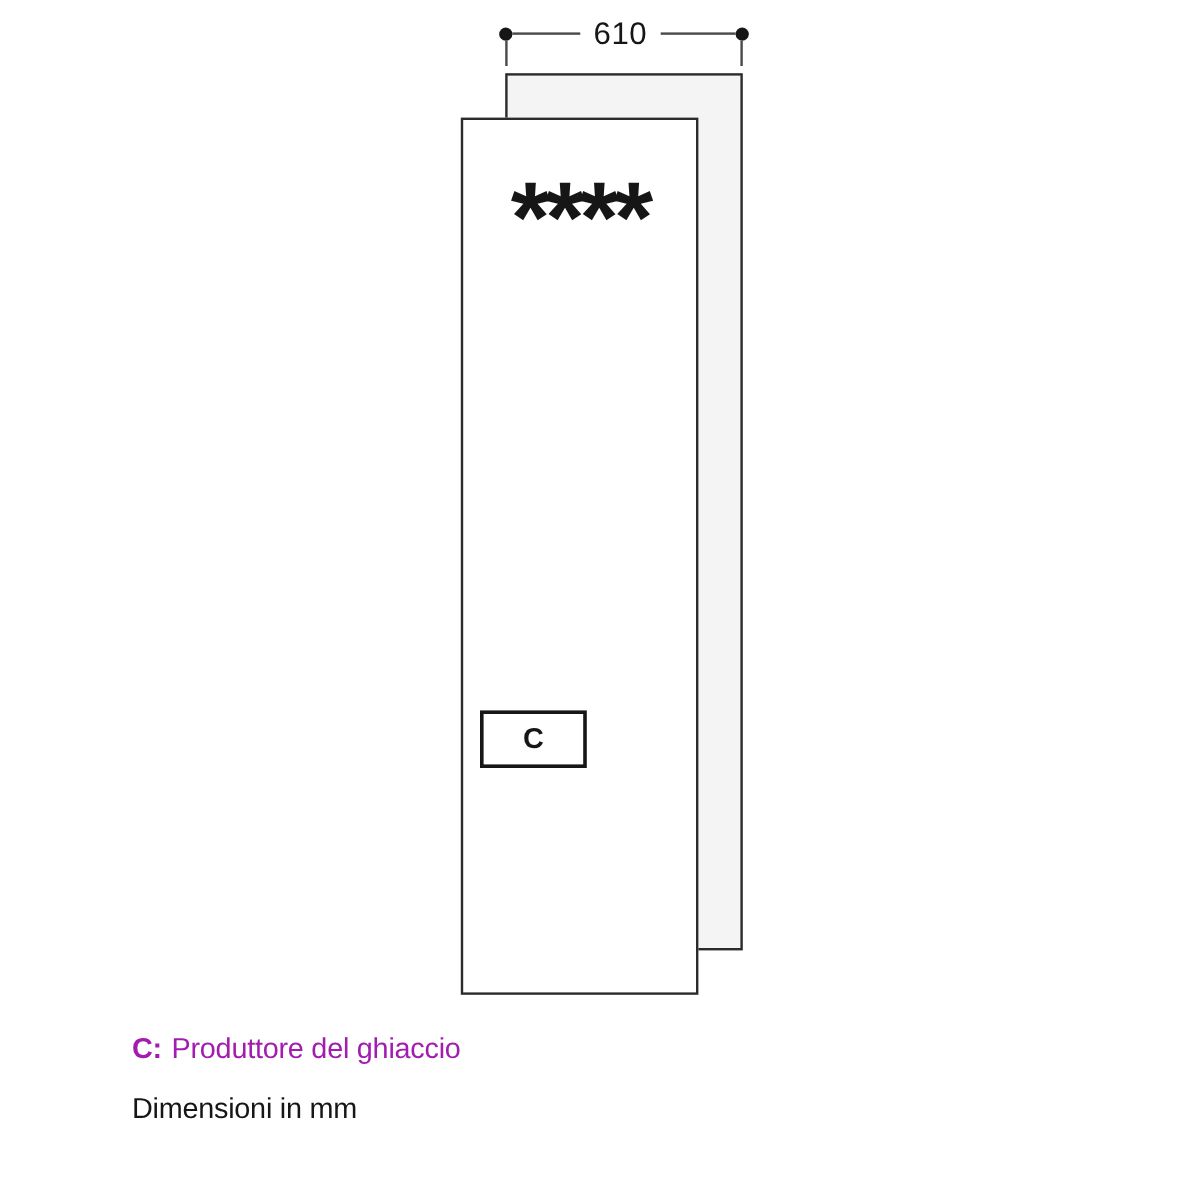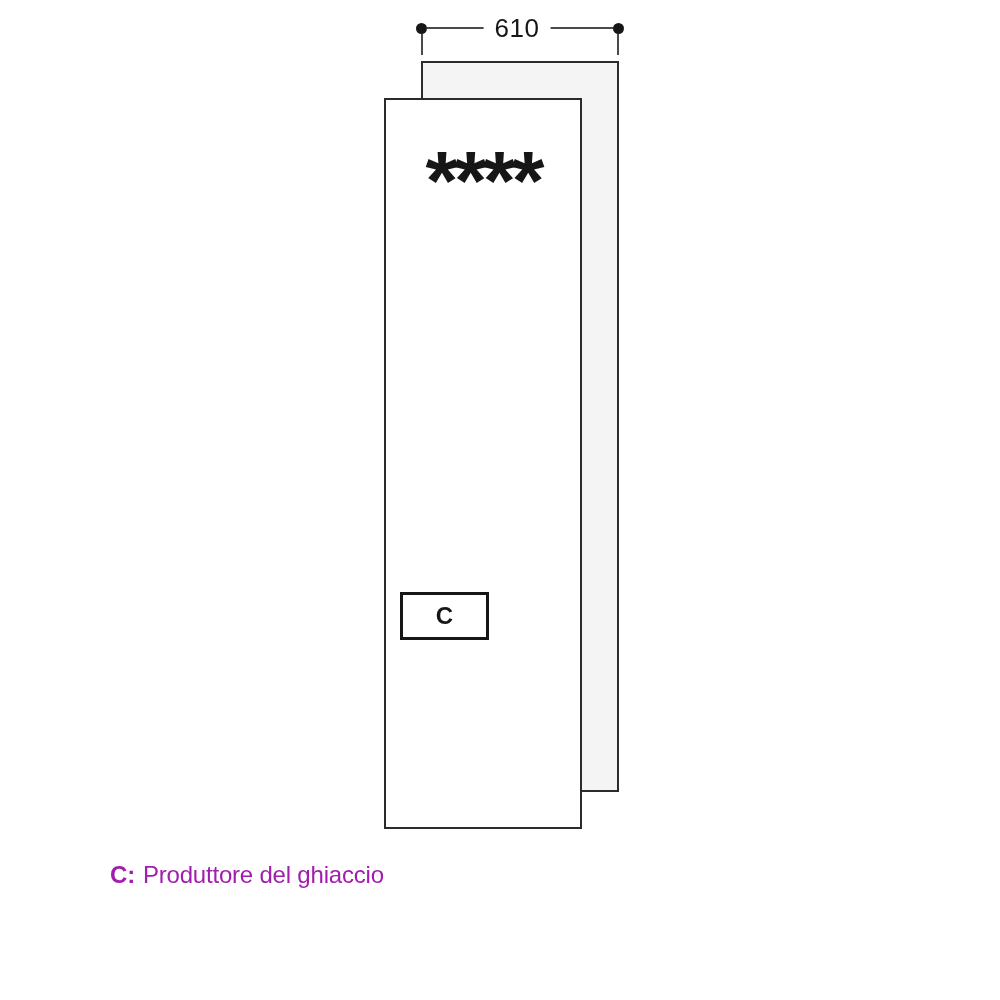--- a/index.html
+++ b/index.html
@@ -143,14 +143,15 @@
     <div class="stars">****</div>
     <div class="ice-box">
       <span>C</span>
     </div>
   </div>
 
   <div class="legend">
     <span class="legend-key">C:</span><span class="legend-desc">Produttore del ghiaccio</span>
   </div>
 
+  <div class="footnote">Dimensioni in mm</div>
 
 </div>
 
 </body></html>

